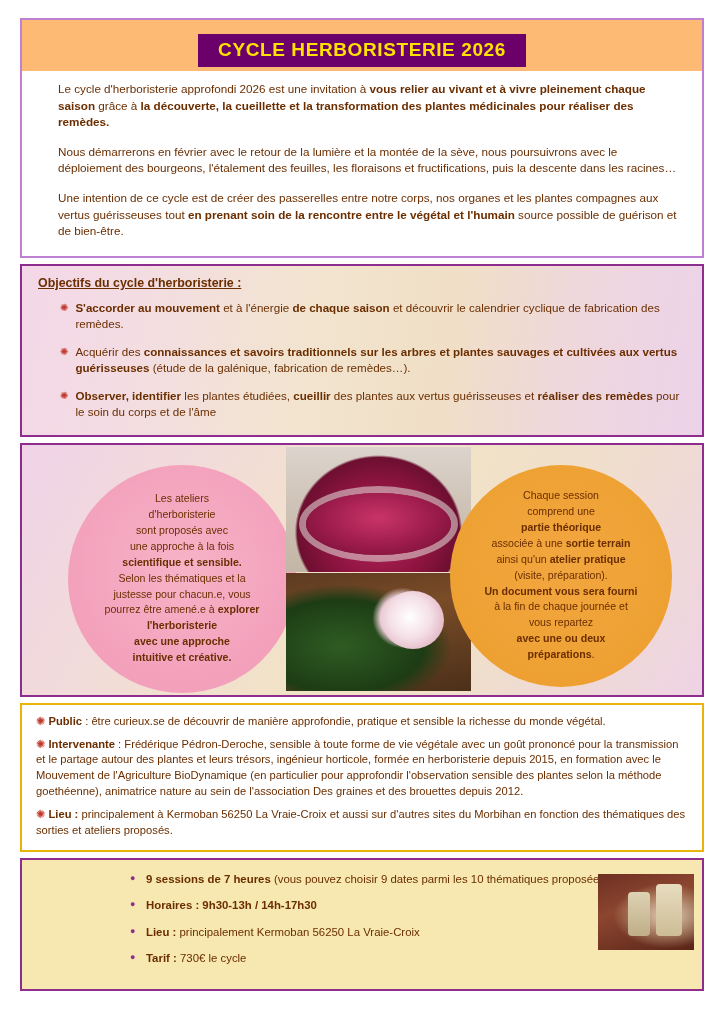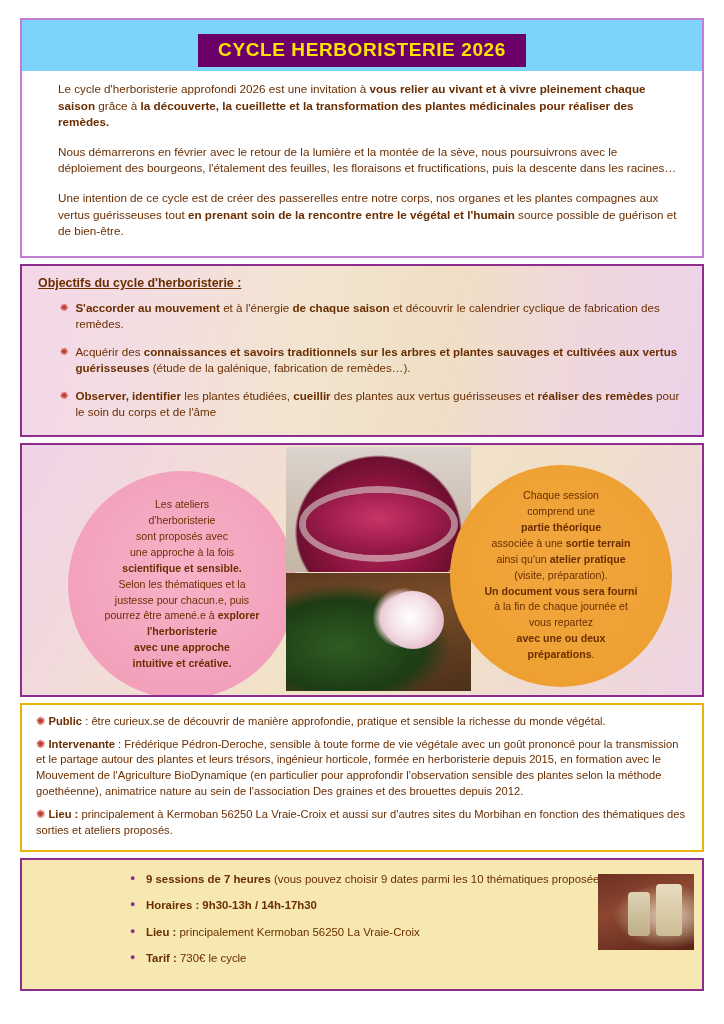--- a/index.html
+++ b/index.html
@@ -20,21 +20,21 @@
     height: 1024px;
     box-sizing: border-box;
     padding: 18px 20px 10px 20px;
   }
 
   
   .title-block {
     border: 2px solid #c07fd0;
     border-bottom: none;
     padding: 14px 18px 4px 18px;
-    background: #7dd3fc;
+    background: #fdba74;
     text-align: center;
   }
   .title-banner {
     display: inline-block;
     background: #6b006b;
     color: #ffe200;
     font-size: 19px;
     font-weight: bold;
     letter-spacing: 0.6px;
     padding: 5px 20px 6px 20px;
@@ -104,21 +104,21 @@
     align-items: center;
     justify-content: center;
     text-align: center;
     font-size: 10.6px;
     line-height: 1.5;
     color: #6b2e00;
     padding: 14px;
   }
   .circle-left {
     left: 46px;
-    top: 26px;
+    top: 20px;
     width: 228px;
     height: 228px;
     background: radial-gradient(circle at 50% 45%, #f7b3c8 0%, #f3a0bb 70%, #efa0bc 100%);
   }
   .circle-right {
     right: 30px;
     top: 20px;
     width: 222px;
     height: 222px;
     background: radial-gradient(circle at 50% 45%, #f2a63f 0%, #eea132 70%, #e99b2c 100%);
@@ -283,21 +283,21 @@
   <div class="middle">
 
     <div class="circle circle-left">
       <div class="ctext">
         <span>Les ateliers</span><br>
         <span>d'herboristerie</span><br>
         <span>sont proposés avec</span><br>
         <span>une approche à la fois</span><br>
         <b>scientifique et sensible.</b><br>
         <span>Selon les thématiques et la</span><br>
-        <span>justesse pour chacun.e, puis</span><br>
+        <span>justesse pour chacun.e, vous</span><br>
         <span>pourrez être amené.e à</span>
         <b>explorer l'herboristerie</b><br>
         <b>avec une approche</b><br>
         <b>intuitive et créative.</b>
       </div>
     </div>
 
     <div class="photo photo-bowl"></div>
     <div class="photo photo-flower"></div>
 

